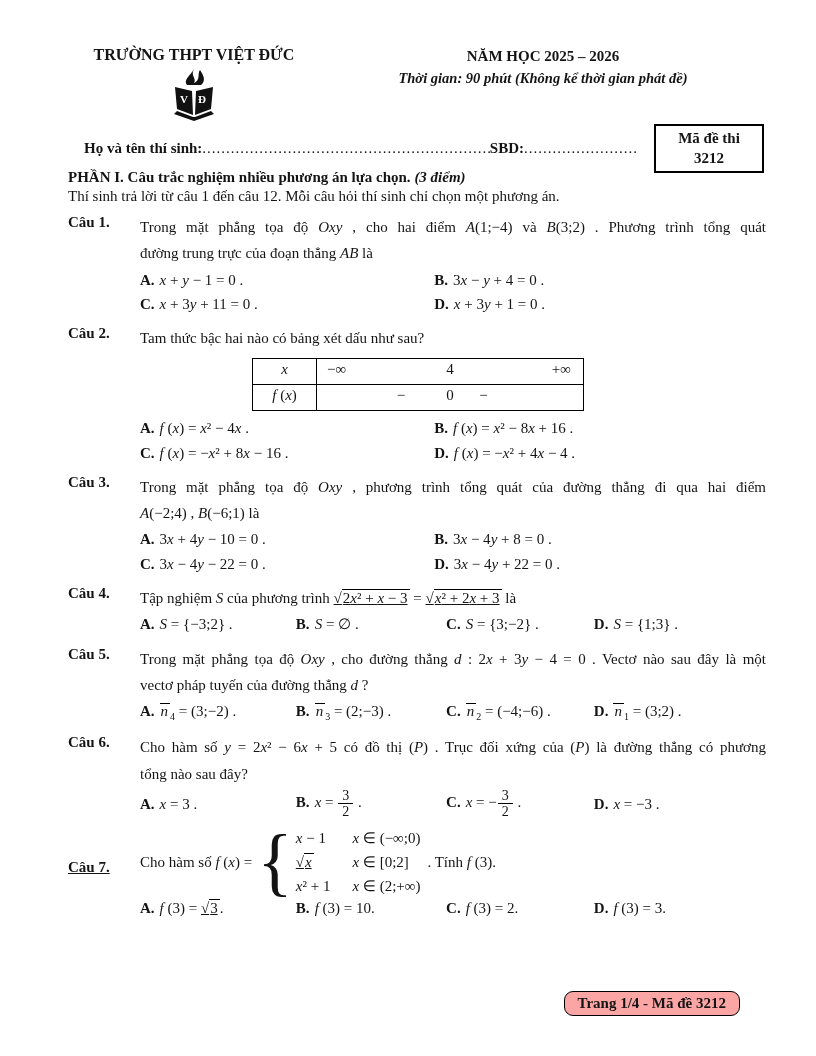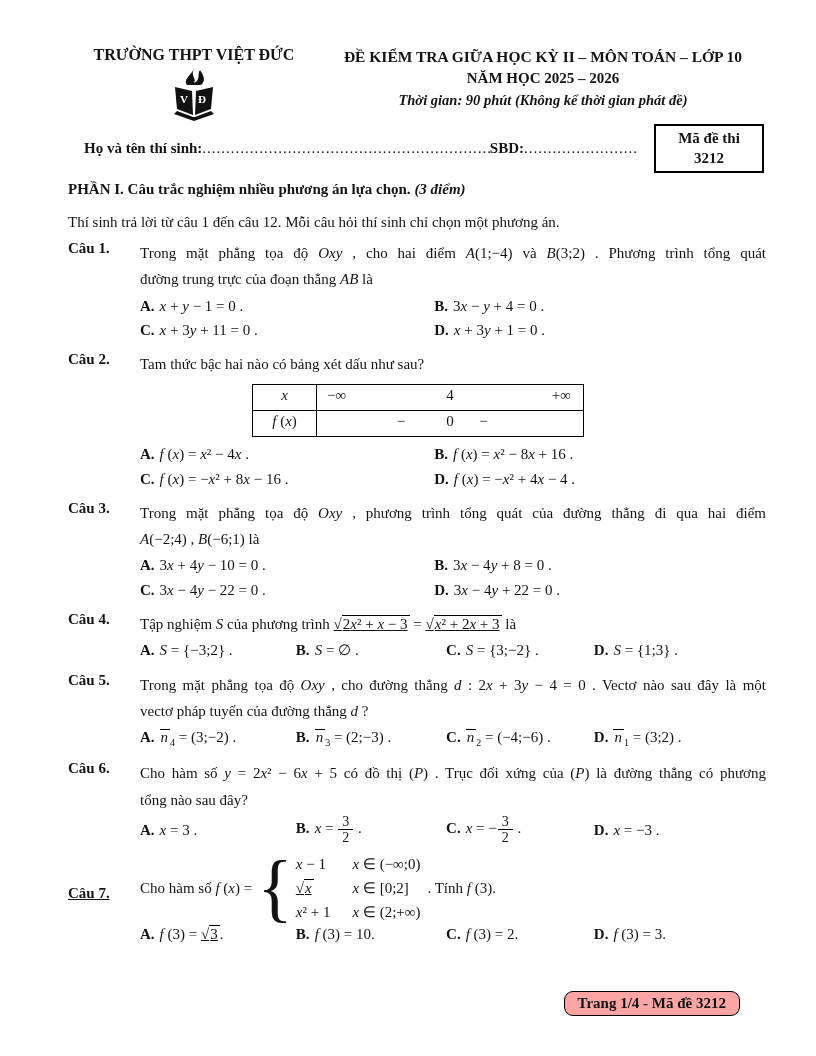--- a/index.html
+++ b/index.html
@@ -29,22 +29,22 @@
   .dots { overflow:hidden; white-space:nowrap; letter-spacing:1px; }
   .dots-name { flex:1; }
   .dots-sbd { width:112px; }
   .code-box {
     position:absolute; right:52px; top:124px; width:98px;
     border:2px solid #000; text-align:center; padding:2px 4px;
     font-weight:bold; line-height:1.35; background:#fff;
   }
 
   
-  .part-head { margin-top:24px; font-size:15px; }
-  .part-instr { margin-top:16px; }
+  .part-head { margin-top:12px; font-size:15px; }
+  .part-instr { margin-top:2px; }
 
   
   .q { display:flex; margin-top:9px; }
   .q-label { width:72px; flex-shrink:0; font-weight:bold; }
   .q-body { flex:1; min-width:0; }
   .qtext { line-height:1.75; }
   .jline { text-align:justify; text-align-last:justify; }
   .opts { display:grid; line-height:1.62; margin-top:1px; }
   .cols2 { grid-template-columns:47% 1fr; }
   .cols4 { grid-template-columns:24.9% 24% 23.6% 1fr; }
@@ -100,21 +100,20 @@
           <path d="M24 1 C20 8 27 10 24 15 C31 12 27 6 30 2 C34 8 36 13 31 17 L17 17 C13 12 20 8 24 1 Z" fill="#111"></path>
           <path d="M5 19 L22 23 L23 47 L7 41 Z" fill="#111"></path>
           <path d="M43 19 L26 23 L25 47 L41 41 Z" fill="#111"></path>
           <path d="M7 43 L23 49 L25 49 L41 43 L44 46 L24 53 L4 46 Z" fill="#111"></path>
           <text x="10" y="35" font-size="11" font-weight="bold" fill="#ffffff" font-family="Liberation Serif, serif">V</text>
           <text x="28" y="35" font-size="11" font-weight="bold" fill="#ffffff" font-family="Liberation Serif, serif">Đ</text>
         </svg>
       </div>
     </div>
     <div class="head-right">
-      <div class="exam-title">ĐỀ KIỂM TRA GIỮA HỌC KỲ II – MÔN TOÁN – LỚP 10</div>
       <div class="exam-year">NĂM HỌC 2025 – 2026</div>
       <div class="exam-time">Thời gian: 90 phút (Không kể thời gian phát đề)</div>
     </div>
   </header>
 
   <div class="student-line">
     <span class="sl-label">Họ và tên thí sinh:</span>
     <span class="dots dots-name">....................................................................................................................................................</span>
     <span class="sl-label">SBD:</span>
     <span class="dots dots-sbd">........................................</span>

